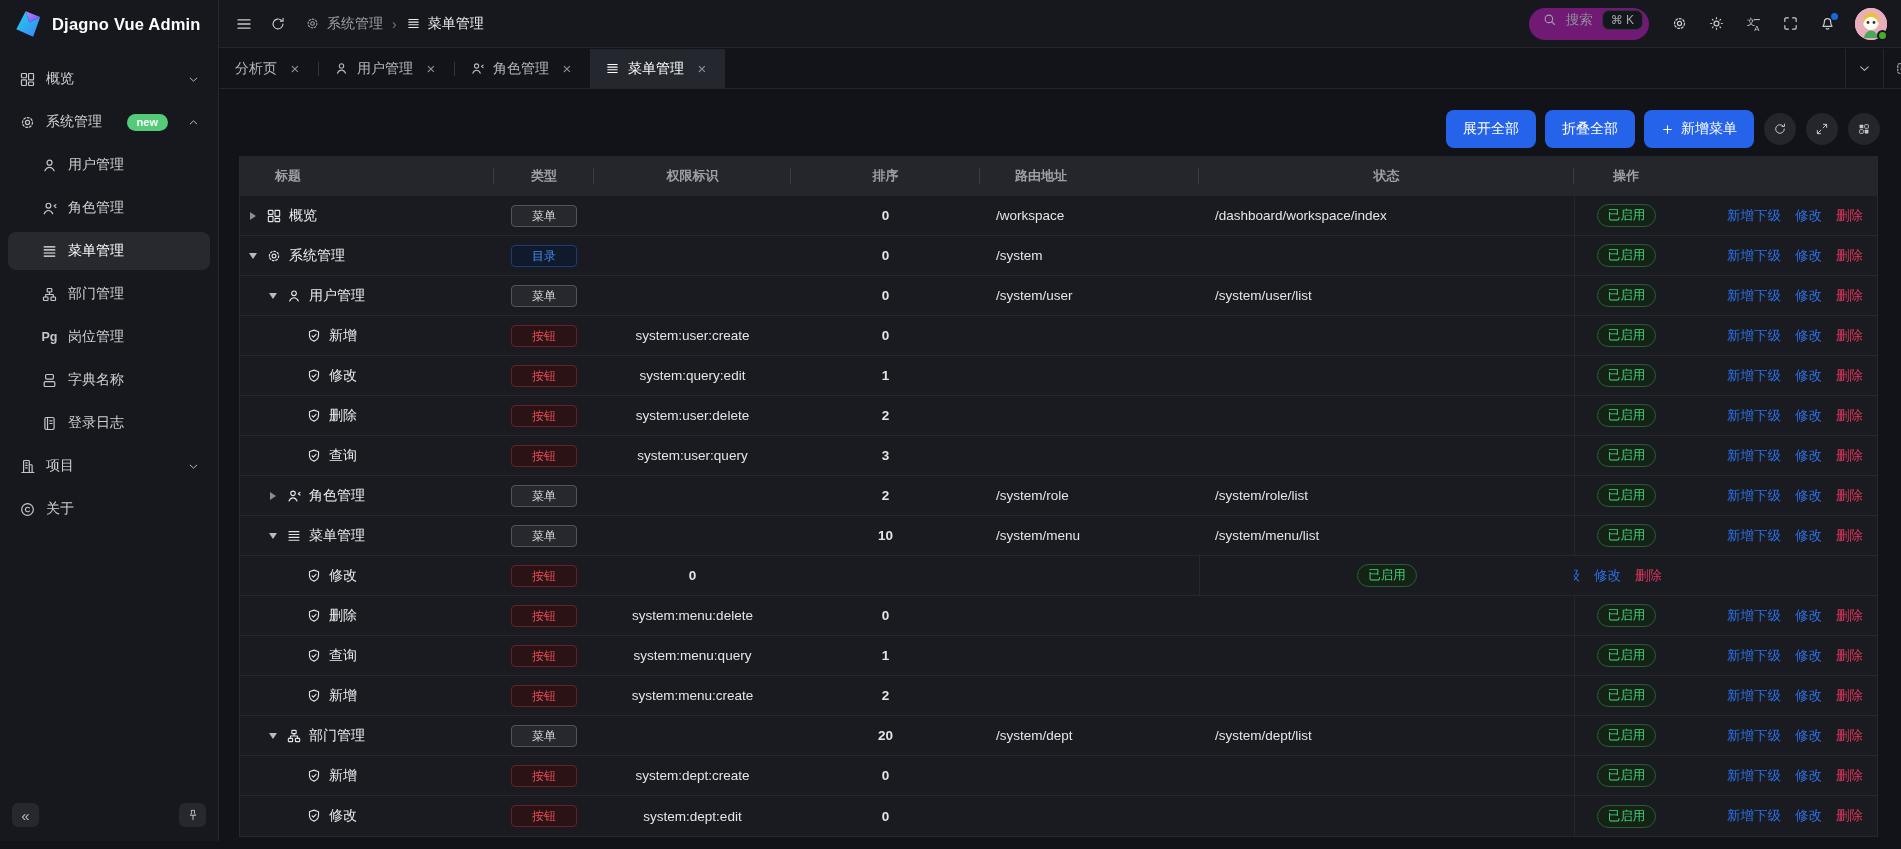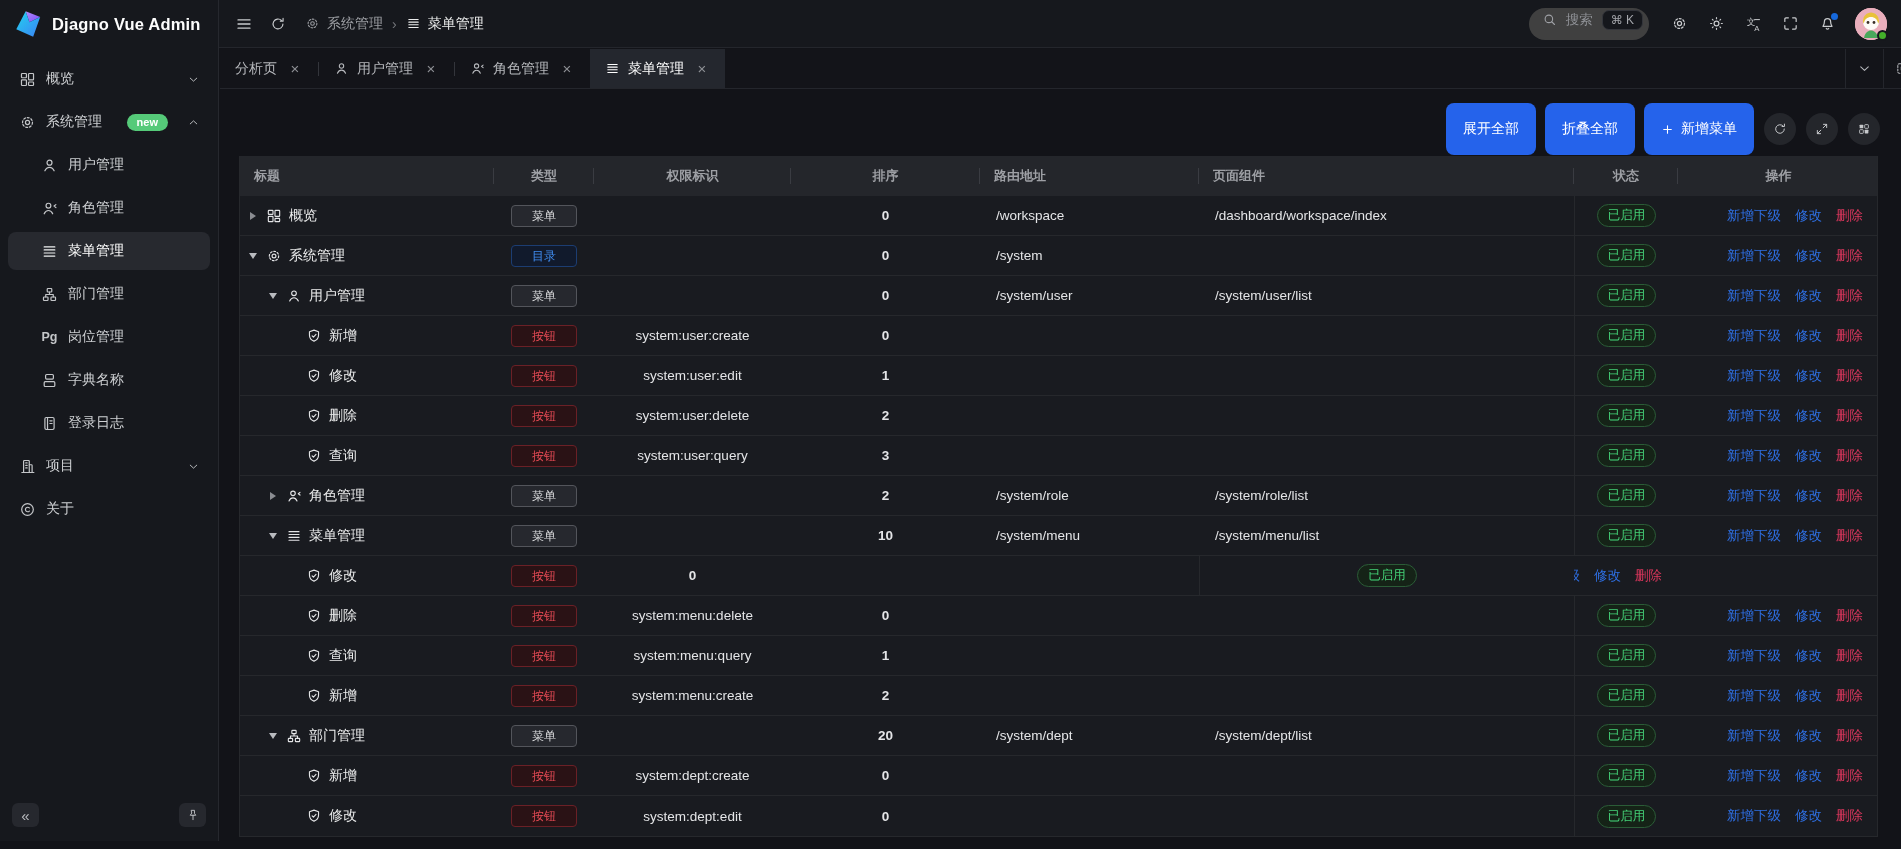--- a/index.html
+++ b/index.html
@@ -35,21 +35,21 @@
 
   
   .header { position:absolute; left:219px; top:0; right:0; height:48px; background:#16181d; border-bottom:1px solid #24262c; display:flex; align-items:center; padding:0 14px 0 8px; z-index:2; }
   .hbtn { width:34px; height:34px; border-radius:8px; background:transparent; border:none; color:#c9cbce; display:flex; align-items:center; justify-content:center; font-size:17px; cursor:pointer; flex:none; }
   .breadcrumb { display:flex; align-items:center; gap:9px; margin-left:10px; font-size:14px; }
   .crumb { display:flex; align-items:center; gap:7px; color:#9c9ea3; cursor:pointer; }
   .crumb .ic { font-size:15px; }
   .crumb.last { color:#eceded; }
   .crumb-sep { color:#75777c; font-size:14px; }
   .header-right { margin-left:auto; display:flex; align-items:center; gap:3px; }
-  .search-pill { height:32px; background:#404040; border-radius:999px; display:flex; align-items:center; gap:9px; padding:0 6px 8px 13px; cursor:pointer; margin-right:10px; }
+  .search-pill { height:32px; background:#701a75; border-radius:999px; display:flex; align-items:center; gap:9px; padding:0 6px 8px 13px; cursor:pointer; margin-right:10px; }
   .search-pill .ic { font-size:15px; color:#9fa1a6; }
   .search-text { font-size:13.5px; color:#8f9196; }
   .kbd { background:#15171c; border:1px solid #33353b; color:#a5a7ac; border-radius:7px; padding:3px 8px; font-size:12px; line-height:1; }
   .hicon { position:relative; width:34px; height:34px; border-radius:8px; background:transparent; border:none; color:#c9cbce; display:flex; align-items:center; justify-content:center; font-size:17px; cursor:pointer; }
   .dot-blue { position:absolute; top:6px; right:6px; width:7px; height:7px; border-radius:50%; background:#1668dc; }
   .avatar { position:relative; width:32px; height:32px; border-radius:50%; background:#e9aebc; margin-left:8px; cursor:pointer; flex:none; }
   .avatar svg { width:32px; height:32px; border-radius:50%; display:block; }
   .dot-green { position:absolute; right:-1px; bottom:-1px; width:11px; height:11px; border-radius:50%; background:#43b02a; border:2px solid #16181d; }
 
   
@@ -59,29 +59,29 @@
   .tab .ic { font-size:15px; }
   .tab.active { background:#24272e; color:#ffffff; }
   .tab-close { margin-left:2px; width:16px; text-align:center; font-size:15px; color:#8e9095; border-radius:4px; cursor:pointer; line-height:1; }
   .tsep { width:1px; height:14px; background:#33353b; align-self:center; flex:none; }
   .tab-ctrls { flex:none; width:56px; display:flex; overflow:hidden; }
   .tctrl { width:38px; flex:none; border:none; background:transparent; border-left:1px solid #24262c; color:#b7b9bd; display:flex; align-items:center; justify-content:center; font-size:15px; cursor:pointer; }
 
   
   .content { position:absolute; left:220px; top:90px; right:0; bottom:0; background:#121318; }
   .toolbar { height:66px; display:flex; align-items:center; justify-content:flex-end; gap:9px; padding:12px 21px 0 0; }
-  .btn-primary { height:52px; background:#2563eb; color:#fff; border:none; border-radius:8px; padding:0 17px; font-size:14px; display:flex; align-items:center; gap:7px; cursor:pointer; }
+  .btn-primary { height:38px; background:#2563eb; color:#fff; border:none; border-radius:8px; padding:0 17px; font-size:14px; display:flex; align-items:center; gap:7px; cursor:pointer; }
   .btn-primary .ic { font-size:14px; }
   .circle-btn { width:32px; height:32px; border-radius:50%; background:#24262b; color:#c6c8cb; border:none; display:flex; align-items:center; justify-content:center; font-size:14px; cursor:pointer; margin-left:1px; }
 
   .table { --cols:254px 100px 197px 189px 219px 375px 104px 201px;
     margin:0 23px 0 19px; border:1px solid #26282c; border-top:none; }
   .thead { display:grid; grid-template-columns:var(--cols); height:40px; background:#24262b; }
   .th { position:relative; display:flex; align-items:center; justify-content:center; font-size:13px; font-weight:700; color:#9ea0a5; }
-  .th.left { justify-content:flex-start; padding-left:14px; }
+  .th.left { justify-content:flex-start; padding-left:22px;margin-left:13px; }
   .th:not(:last-child)::after { content:''; position:absolute; right:0; top:12px; bottom:12px; width:1px; background:#3a3c42; }
   .row { display:grid; grid-template-columns:var(--cols); height:40px; background:#191b20; border-bottom:1px solid #26282c; }
   .row:last-child { border-bottom:none; }
   .cell { display:flex; align-items:center; font-size:13.5px; color:#e4e5e7; overflow:hidden; }
   .c-center { justify-content:center; }
   .c-left { padding-left:16px; }
   .c-title { gap:7px; font-size:14px; color:#eceded; }
   .c-title .ic { font-size:16px; color:#e3e4e6; }
   .c-status { border-left:1px solid #26282c; justify-content:center; }
   .c-actions { justify-content:flex-end; padding-right:16px; gap:14px; }
@@ -463,21 +463,20 @@
           </span>
         </button>
       </div>
     <div class="table">
       <div class="thead" id="thead">
           <div class="th left">标题</div>
           <div class="th">类型</div>
           <div class="th">权限标识</div>
           <div class="th">排序</div>
           <div class="th left">路由地址</div>
-          <div class="th left">页面组件</div>
           <div class="th">状态</div>
           <div class="th">操作</div>
         </div>
       <div id="tbody">
           <div class="row">
             <div class="cell c-title" style="padding-left: 6px;">
               <span class="caret-box">
                 <span class="caret-collapsed"></span>
               </span>
               <span class="ic" style="font-size: 16px;">
@@ -619,21 +618,21 @@
                   <path d="M12 3.2l6.8 2.3v5.3c0 4.3-2.7 7.3-6.8 8.9-4.1-1.6-6.8-4.6-6.8-8.9V5.5z"></path>
                   <path d="M9.2 11.7l2 2.1 3.8-4.1"></path>
                 </svg>
               </span>
               <span>修改</span>
             </div>
             <div class="cell c-center">
               <span class="tag tag-red">按钮</span>
             </div>
             <div class="cell c-center">
-              <span>system:user:edit</span>
+              <span>system:query:edit</span>
             </div>
             <div class="cell c-center">
               <span class="sort-val">1</span>
             </div>
             <div class="cell c-left"></div>
             <div class="cell c-left"></div>
             <div class="cell c-status">
               <span class="tag tag-green">已启用</span>
             </div>
             <div class="cell c-actions">

